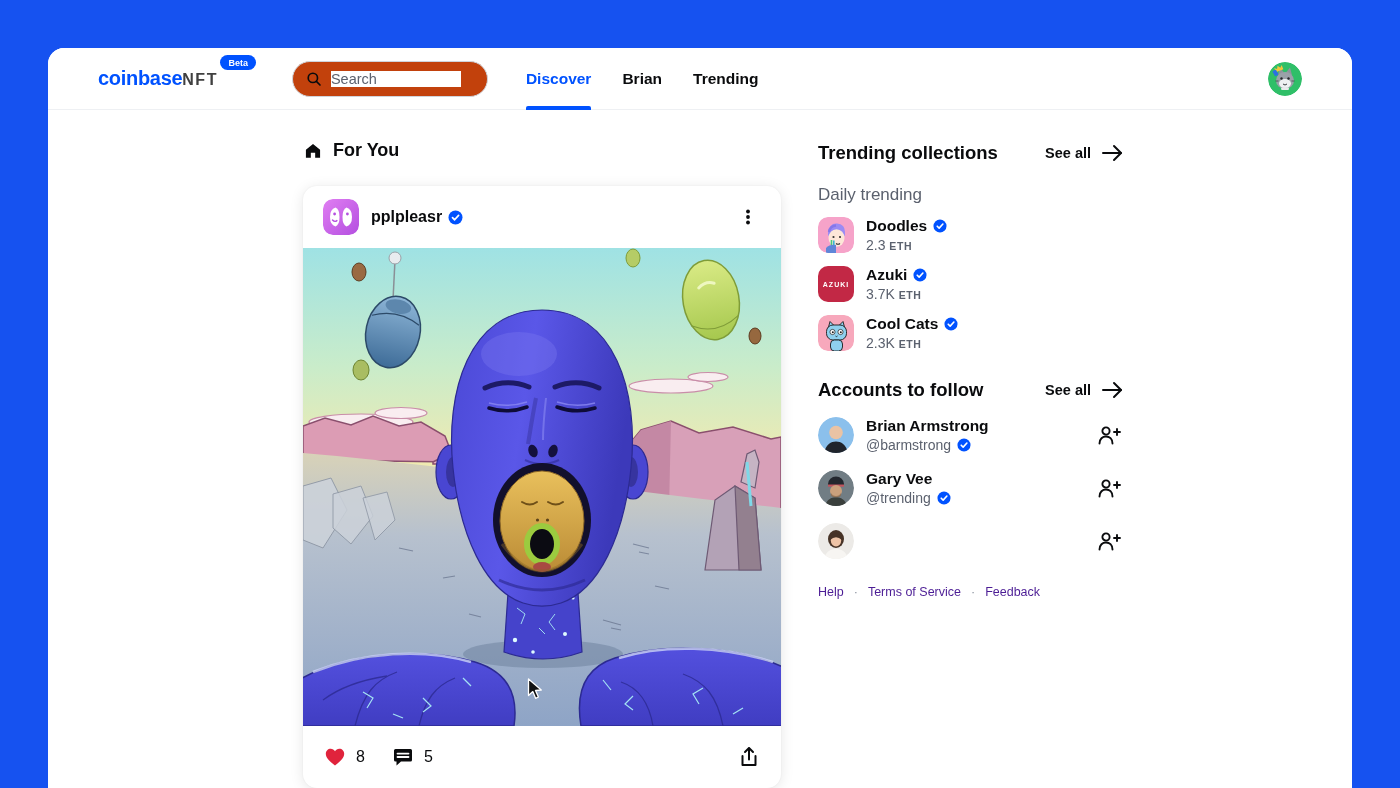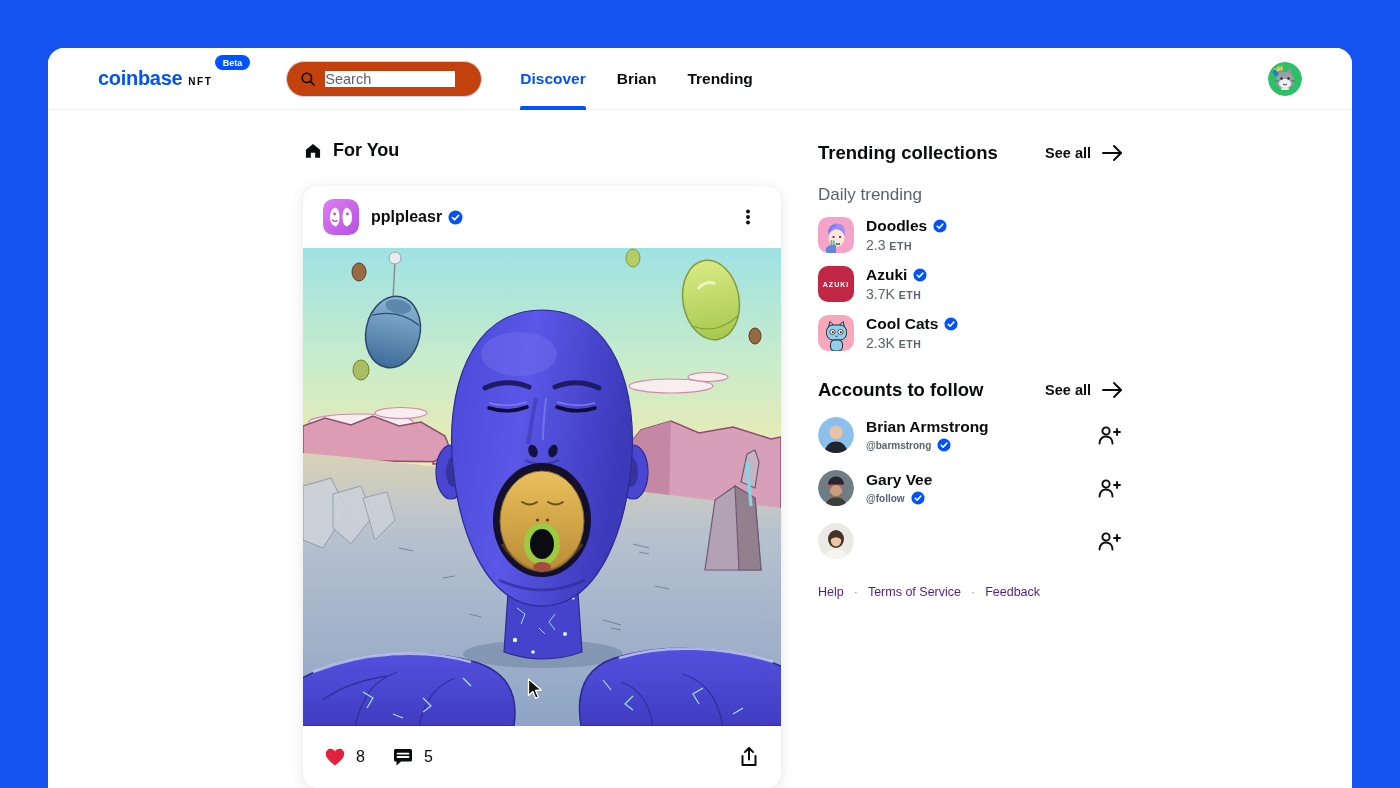--- a/index.html
+++ b/index.html
@@ -7,21 +7,21 @@
   body { background:#1652f0; font-family:"Liberation Sans","DejaVu Sans",sans-serif; color:#0a0b0d; }
 
   .app-card { position:absolute; left:48px; top:48px; width:1304px; height:740px;
     background:#fff; border-radius:16px 16px 0 0; overflow:hidden; }
 
   
   .topbar { height:62px; display:flex; align-items:center; padding:0 50px;
     border-bottom:1px solid #eef0f3; position:relative; background:#fff; }
   .logo-group { display:flex; align-items:baseline; position:relative; cursor:pointer; }
   .logo-coinbase { color:#0052ff; font-size:20px; font-weight:700; letter-spacing:-0.3px; }
-  .logo-nft { font-size:10px; font-weight:700; letter-spacing:1.5px; margin-left:6px; color:#000000; }
+  .logo-nft { font-size:16px; font-weight:700; letter-spacing:1.5px; color:#404040; }
   .beta-badge { position:absolute; right:-38px; top:-12px; background:#0052ff; color:#fff;
     font-size:9px; font-weight:700; padding:2.5px 8px; border-radius:9px; }
   .searchbar { margin-left:74px; width:196px; height:36px; border:1px solid #cfd4db; border-radius:18px;
     display:flex; align-items:center; padding:0 12px; gap:8px; background:#c2410c; }
   .searchbar input { border:none; outline:none; font-size:14.5px; width:130px; color:#0a0b0d;
     font-family:"Liberation Sans","DejaVu Sans",sans-serif; }
   .searchbar input::placeholder { color:#5b616e; }
   .tabs { display:flex; margin-left:38px; gap:31px; height:62px; align-items:stretch; }
   .tab { display:flex; align-items:center; font-size:15.5px; font-weight:600; color:#0a0b0d;
     position:relative; cursor:pointer; text-decoration:none; }
@@ -64,21 +64,21 @@
   .coll-row { display:flex; align-items:center; gap:12px; cursor:pointer; }
   .coll-avatar { width:36px; height:36px; border-radius:10px; overflow:hidden; flex:0 0 auto; }
   .coll-name { font-size:15.5px; font-weight:700; display:flex; align-items:center; gap:6px; line-height:1.1; }
   .coll-value { font-size:14px; color:#5b616e; margin-top:3px; }
   .coll-unit { font-size:10.5px; letter-spacing:.6px; font-weight:600; }
   .accounts { margin-top:28px; }
   .acct-list { list-style:none; margin-top:16px; display:flex; flex-direction:column; gap:17px; }
   .acct-row { display:flex; align-items:center; gap:12px; cursor:pointer; }
   .acct-avatar { width:36px; height:36px; border-radius:50%; overflow:hidden; flex:0 0 auto; }
   .acct-name { font-size:15.5px; font-weight:700; line-height:1.15; }
-  .acct-handle { font-size:10px; color:#5b616e; margin-top:2px; display:flex; align-items:center; gap:6px;font-weight:bold; }
+  .acct-handle { font-size:14px; color:#5b616e; margin-top:2px; display:flex; align-items:center; gap:6px; }
   .follow-btn { margin-left:auto; background:none; border:none; cursor:pointer; display:flex; padding:2px; }
   .side-footer { margin-top:26px; display:flex; align-items:center; gap:10px;
     font-size:12.5px; color:#5b616e; }
   .side-footer a { color:#4c1d95; text-decoration:none; cursor:pointer; }
   .dot-sep::before { content:"·"; color:#8a919e; }
 </style>
 </head>
 <body>
 
 <div class="app-card">
@@ -536,21 +536,21 @@
                 <path d="M10,14 a8,7.5 0 0 1 16,0 l0,2 -16,0 Z" fill="#23272e"></path>
                 <rect x="10" y="14.5" width="16" height="2.2" fill="#c0555e"></rect>
                 <ellipse cx="18" cy="21" rx="6" ry="6" fill="#caa07c"></ellipse>
                 <path d="M13,23 a5.5,5 0 0 0 10,0 l0,2.5 a6,5 0 0 1 -10,0 Z" fill="#8a6a4e" opacity=".75"></path>
                 <path d="M7,36 C9,29 13,27.5 18,27.5 C23,27.5 27,29 29,36 Z" fill="#3a3f3c"></path>
               </svg>
             </span>
             <div>
               <div class="acct-name">Gary Vee</div>
               <div class="acct-handle">
-                <span>@follow</span>
+                <span>@trending</span>
                 <span style="display:flex;">
                   <svg width="14" height="14" viewBox="0 0 15 15">
                       <circle cx="7.5" cy="7.5" r="7" fill="#0052ff"></circle>
                       <path d="M4.5 7.7 L6.6 9.8 L10.6 5.4" stroke="#fff" stroke-width="1.7" fill="none" stroke-linecap="round" stroke-linejoin="round"></path>
                     </svg>
                 </span>
               </div>
             </div>
             <button class="follow-btn">
               <svg width="26" height="24" viewBox="0 0 26 24" fill="none" stroke="#0a0b0d" stroke-width="1.9" stroke-linecap="round">

